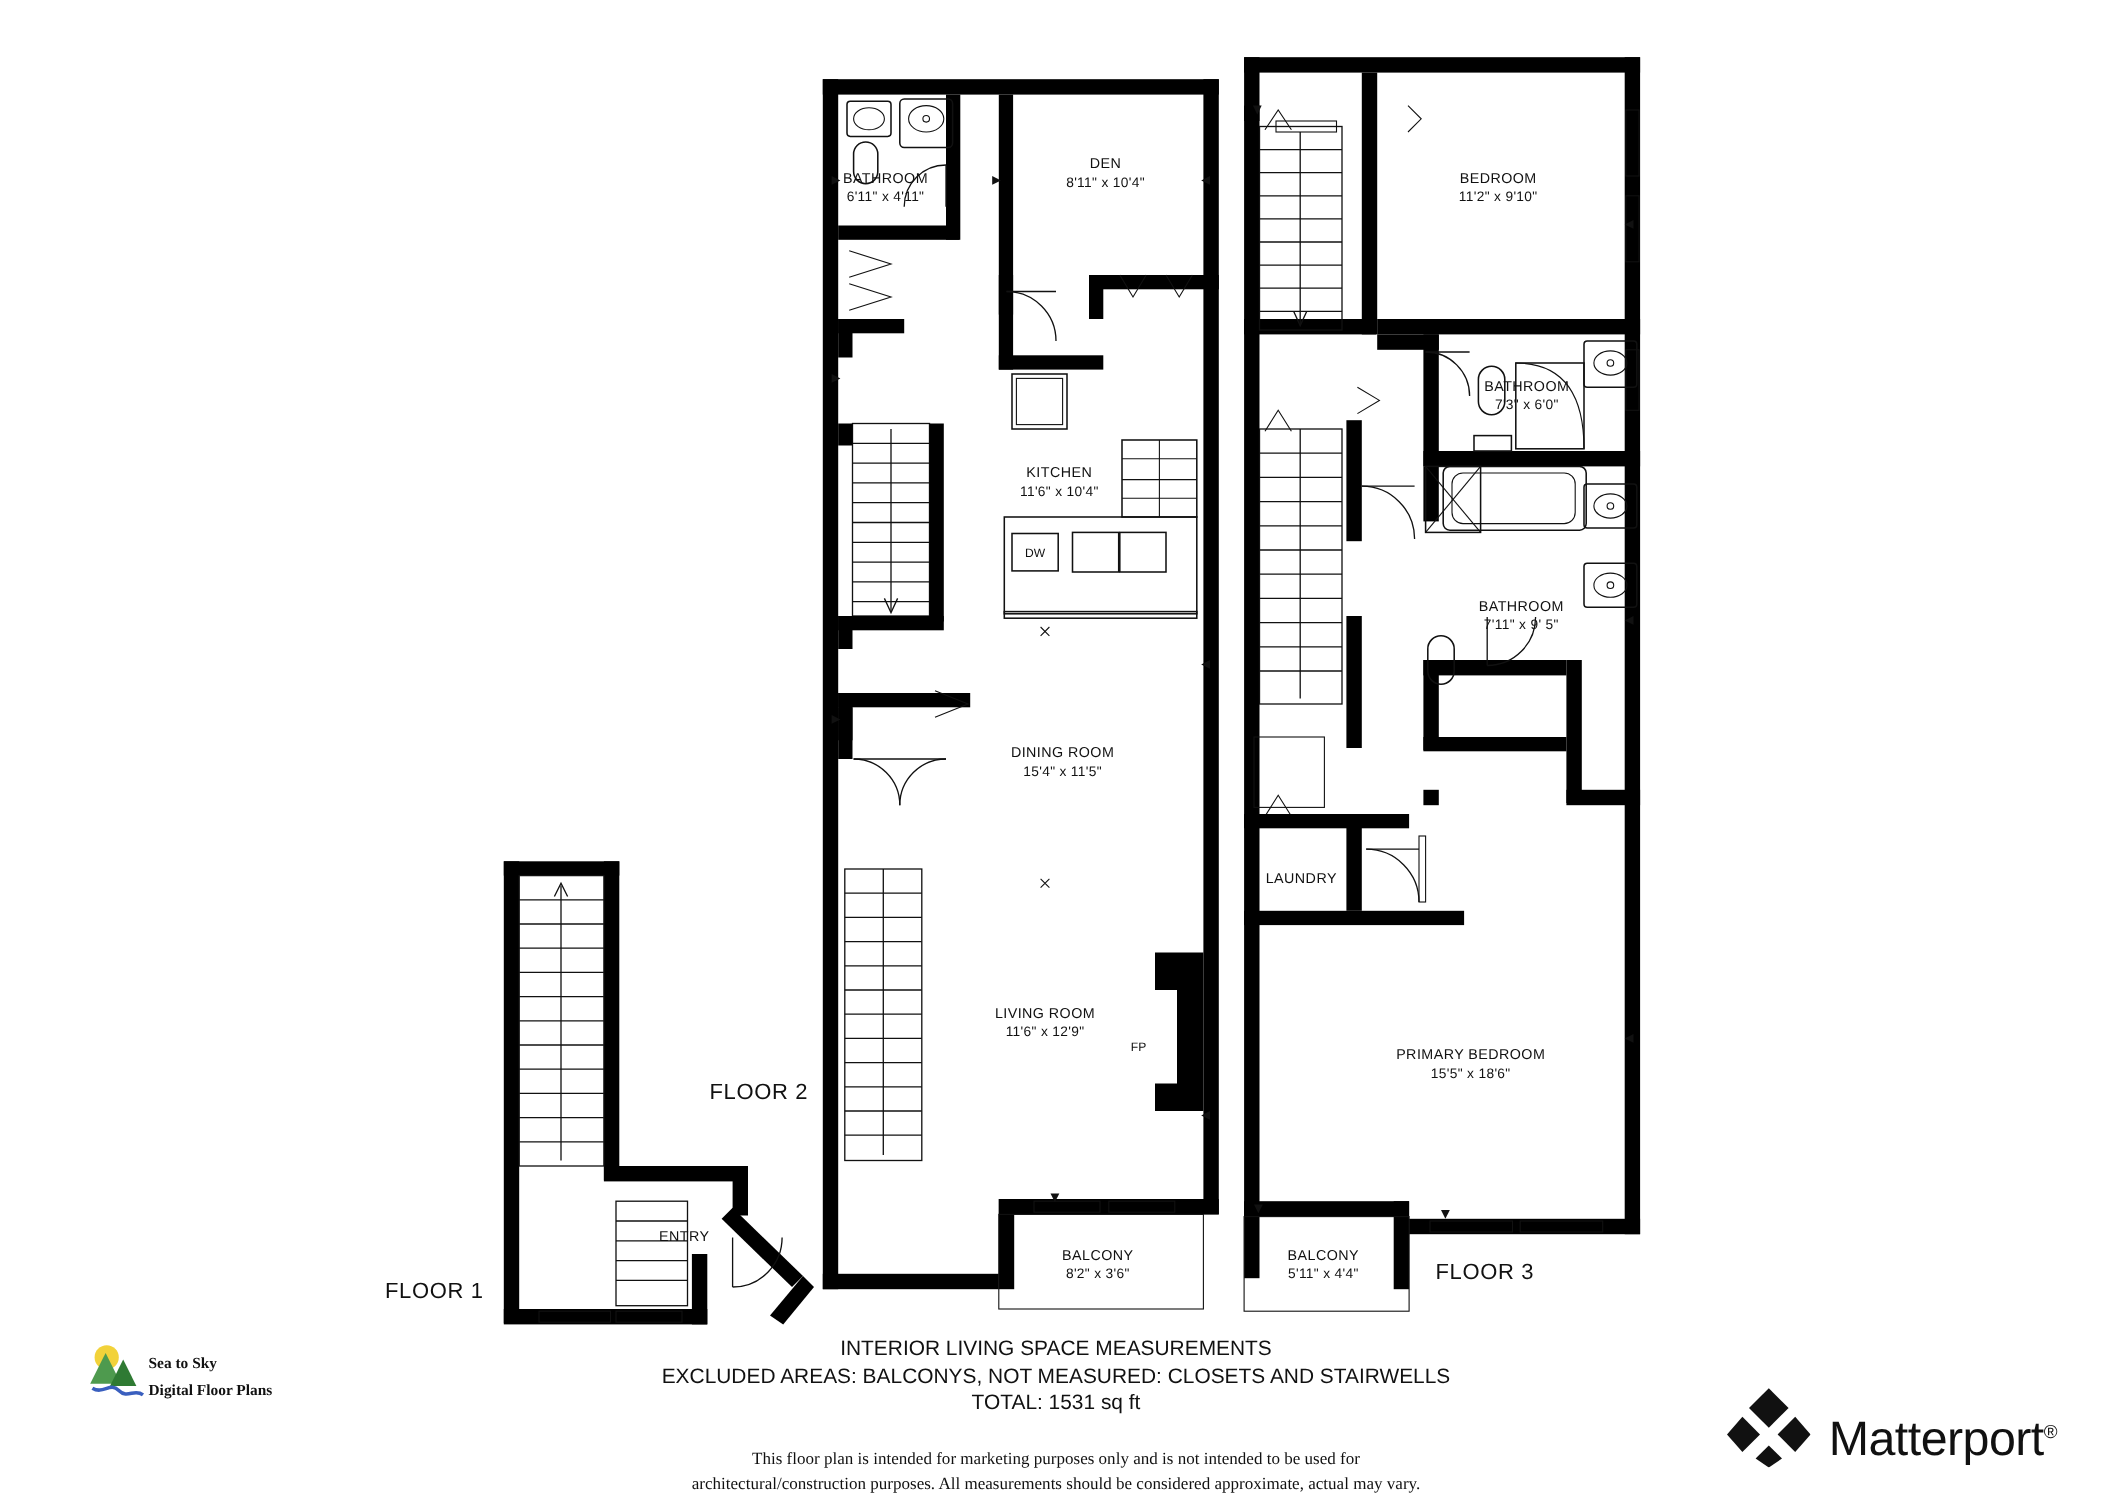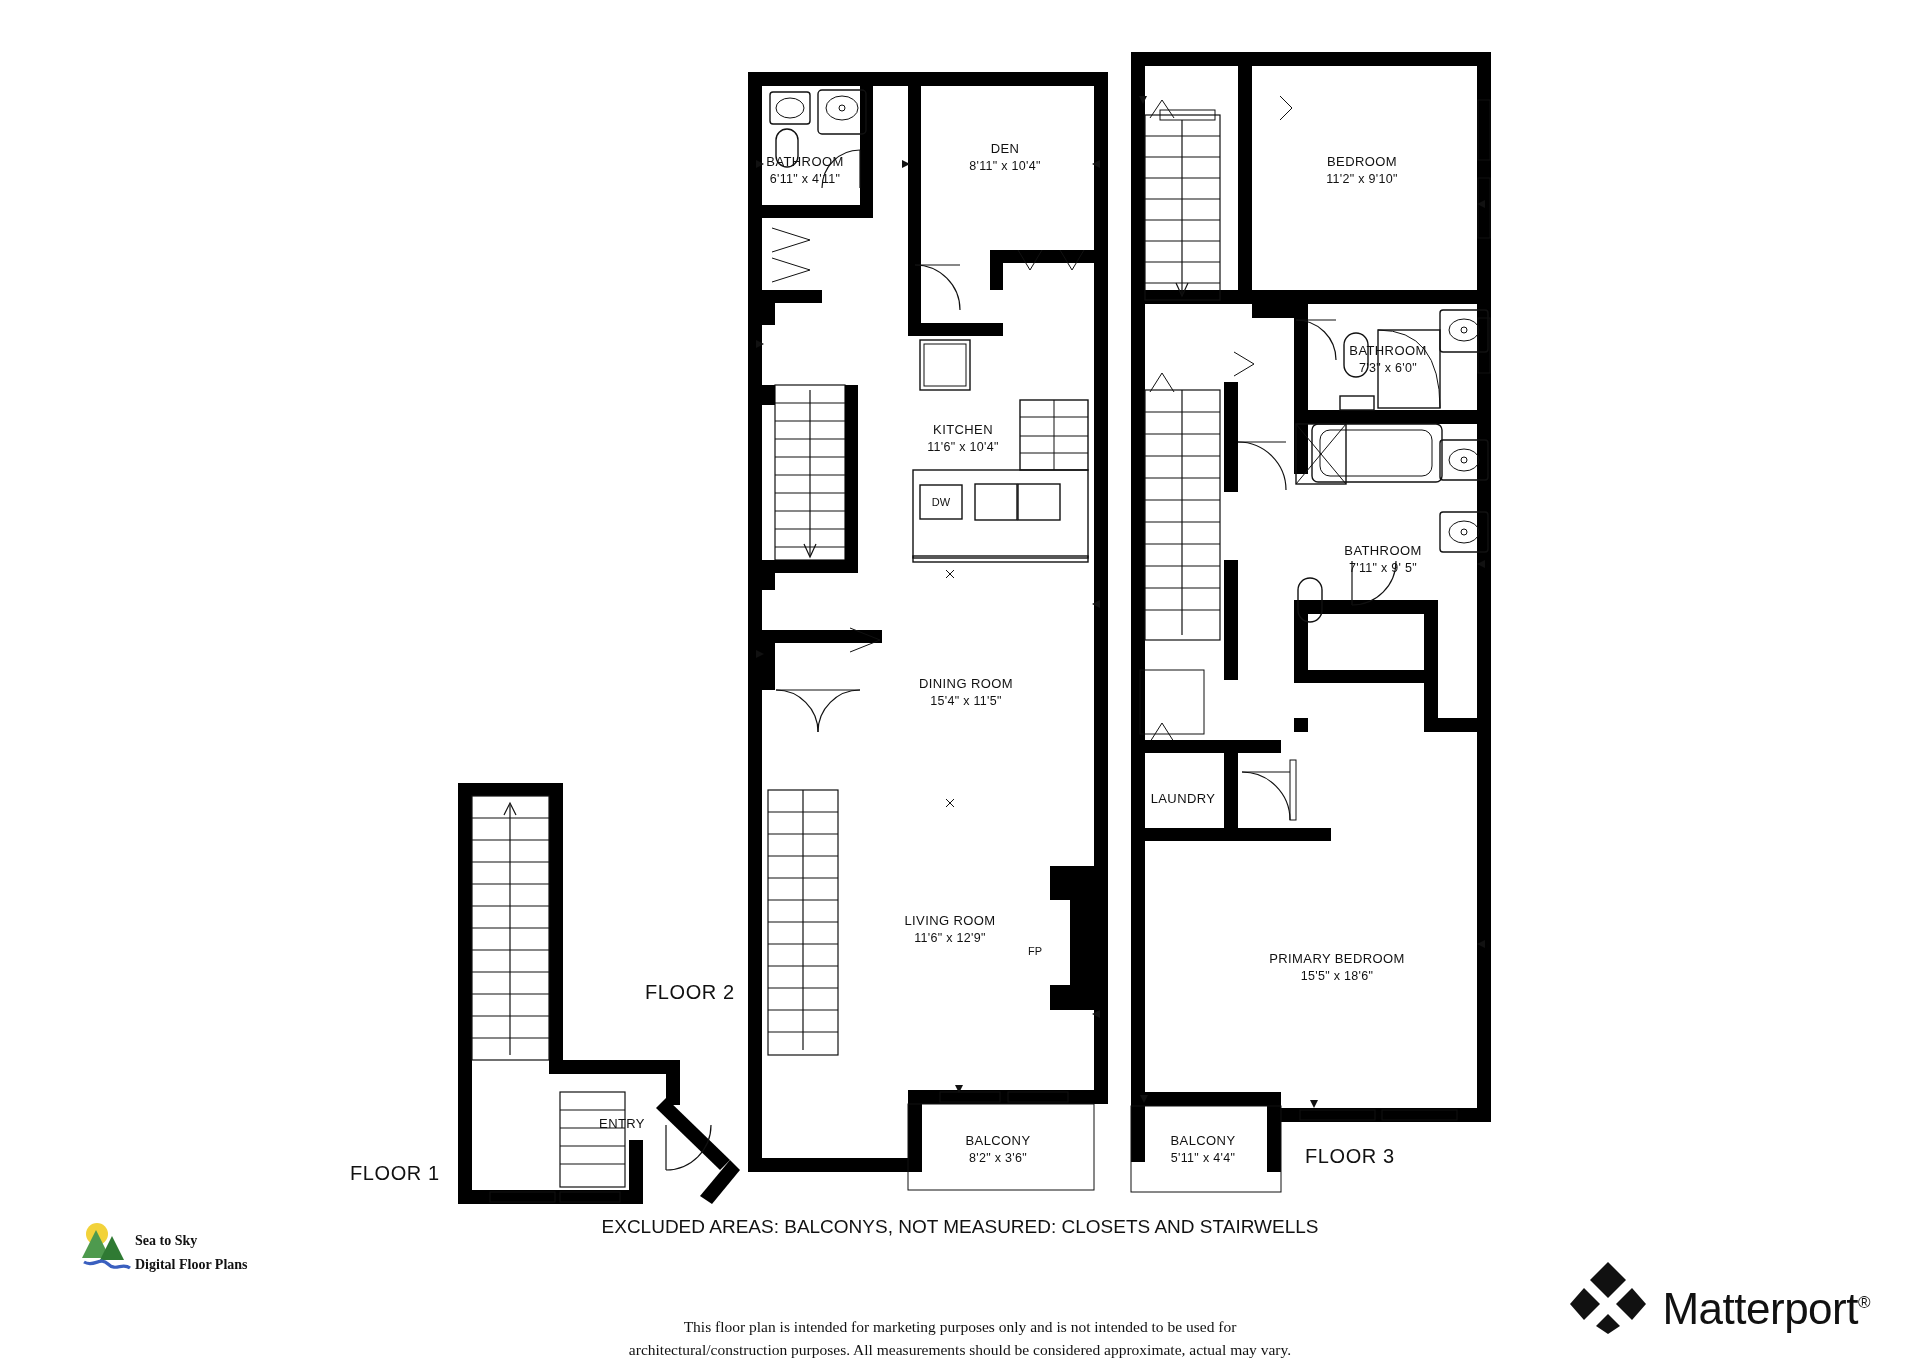--- a/index.html
+++ b/index.html
@@ -458,21 +458,23 @@
     <polygon points="1485,560 1477,564 1485,568"></polygon>
     <polygon points="1485,940 1477,944 1485,948"></polygon>
     <polygon points="1140,1095 1144,1103 1148,1095"></polygon>
     <polygon points="1310,1100 1314,1108 1318,1100"></polygon>
     <polygon points="955,1085 959,1093 963,1085"></polygon>
     <polygon points="1139,96 1143,104 1147,96"></polygon>
   </g>
 </svg>
 
 <div id="caption-main" class="caption">
+  <div>INTERIOR LIVING SPACE MEASUREMENTS</div>
   <div>EXCLUDED AREAS: BALCONYS, NOT MEASURED: CLOSETS AND STAIRWELLS</div>
+  <div>TOTAL: 1531 sq ft</div>
 </div>
 
 <div id="disclaimer-wrap">
   <div>This floor plan is intended for marketing purposes only and is not intended to be used for</div>
   <div>architectural/construction purposes. All measurements should be considered approximate, actual may vary.</div>
 </div>
 
 <div id="brand-left">
   <svg width="56" height="66" viewBox="0 0 56 66">
     <circle cx="19" cy="16" r="11" fill="#f2d23a"></circle>

